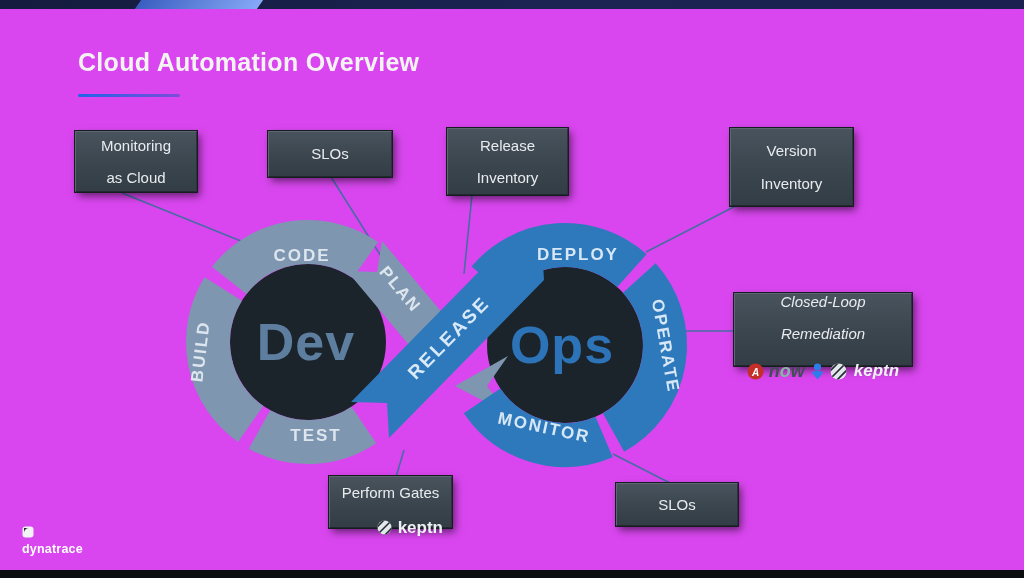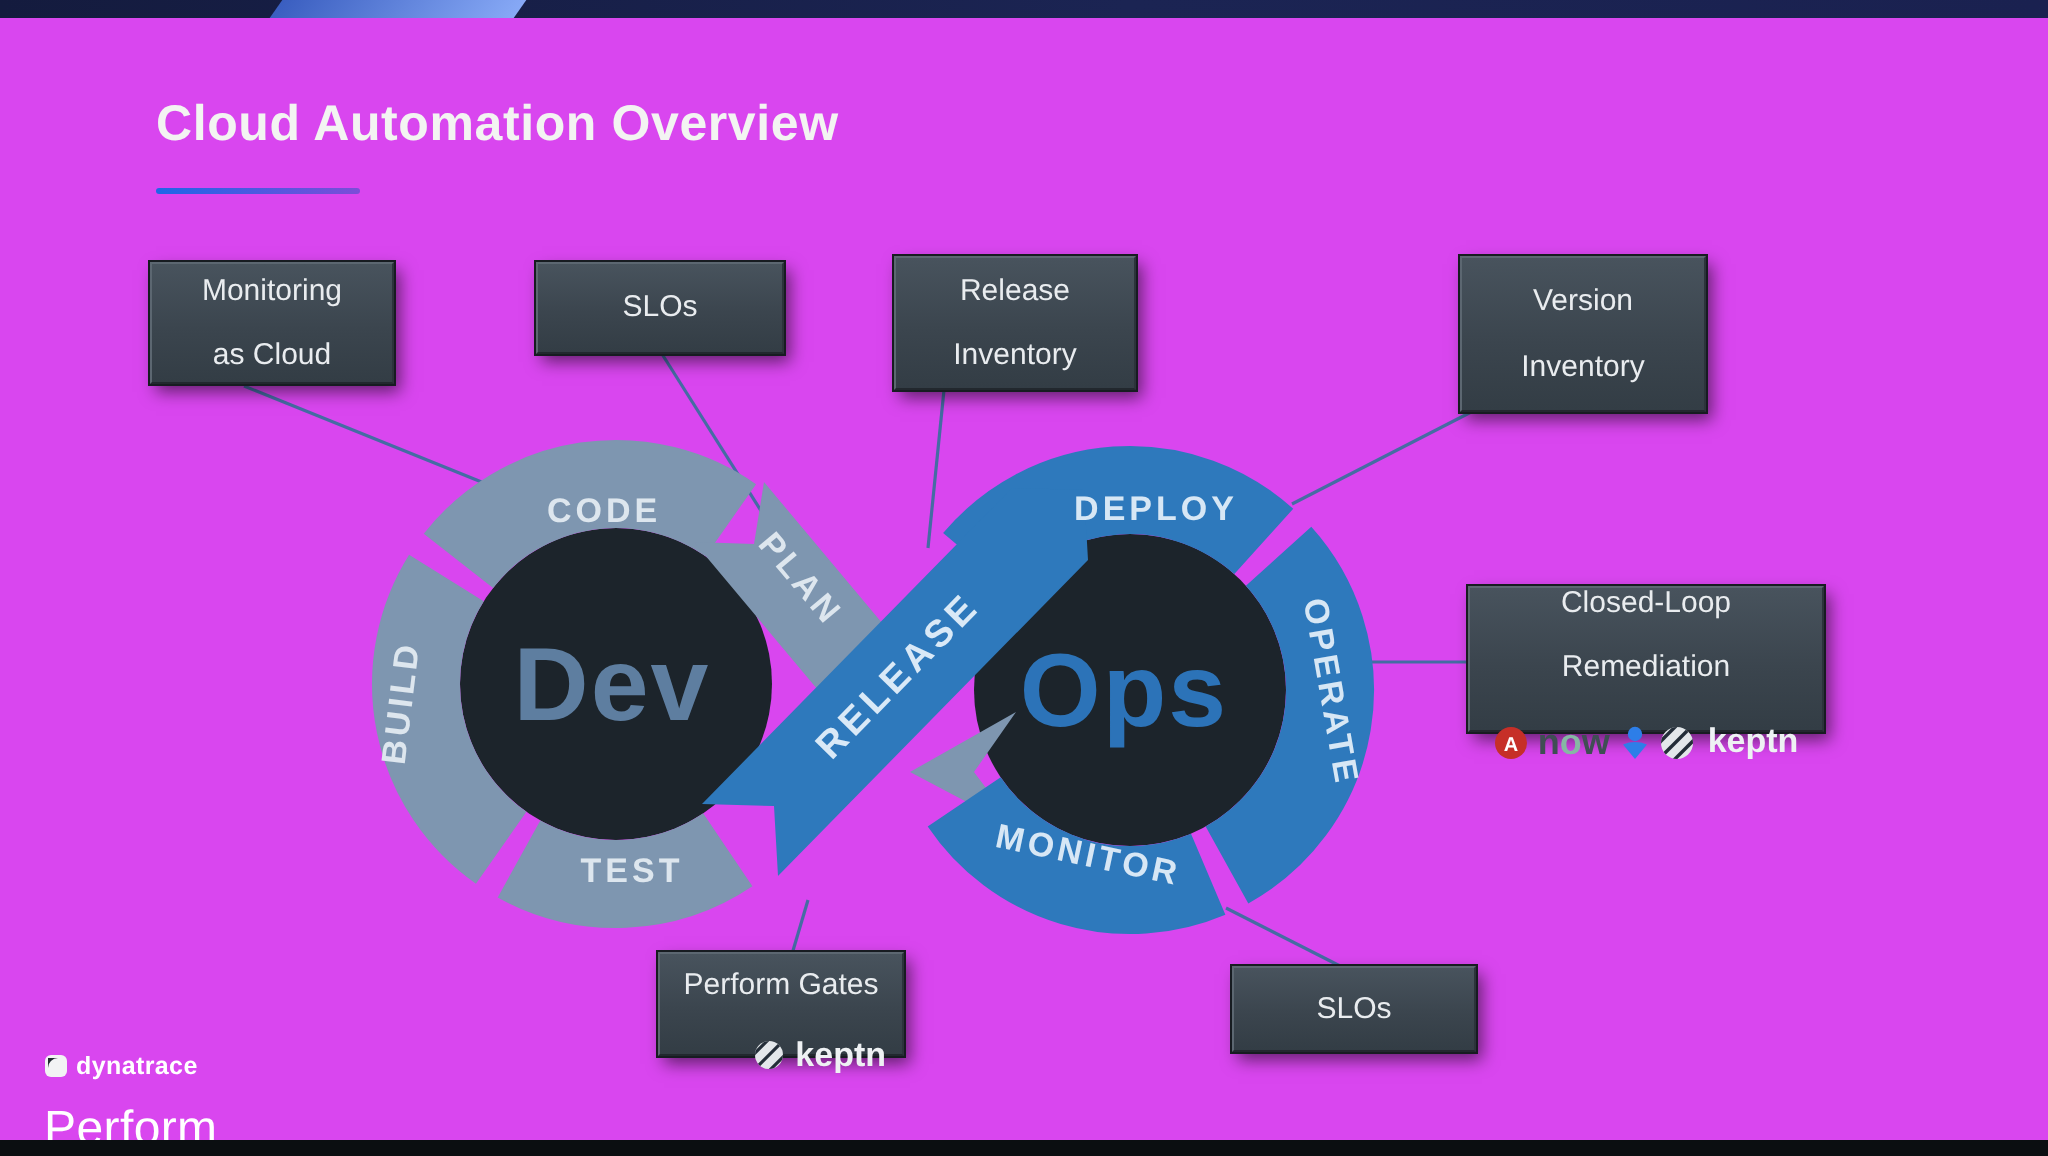--- a/index.html
+++ b/index.html
@@ -31,21 +31,21 @@
        color:#e9ecef;display:flex;flex-direction:column;justify-content:center;align-items:center;
        font-size:15px;line-height:1.3;text-align:center;gap:13px;}
   .box .logo-row{display:flex;align-items:center;gap:5px;margin-top:3px;}
   .keptn-label{font-size:17px;font-weight:700;color:#eef1f3;margin-left:2px;}
   .now-word{font-size:18px;font-weight:700;line-height:1;}
   .now-dim{color:#3f4e54;}
   .now-o{color:#86b7a4;}
   .qg-logos{align-self:flex-end;margin:1px 8px 2px 0;display:flex;align-items:center;gap:4px;}
   
   .footer{position:absolute;left:22px;top:526px;color:#fff;}
-  .brand-row{display:flex;align-items:center;gap:4px;}
+  .brand-row{display:flex;align-items:flex-start;gap:4px;flex-direction:column;}
   .brand-name{font-size:12.5px;font-weight:700;letter-spacing:.2px;}
   .event-name{font-size:24px;font-weight:400;margin-top:11px;letter-spacing:.2px;}
 </style>
 </head>
 <body>
 
 <div class="slide">
 
   <div class="top-strip">
     <div class="top-strip-accent"></div>
@@ -105,21 +105,21 @@
   <div class="box" style="left:447px;top:128px;width:121px;height:67px;">
     <span>Release</span>
     <span>Inventory</span>
   </div>
 
   <div class="box" style="left:730px;top:128px;width:123px;height:78px;">
     <span>Version</span>
     <span>Inventory</span>
   </div>
 
-  <div class="box" style="left:734px;top:293px;width:178px;height:73px;padding-top:15px;">
+  <div class="box" style="left:734px;top:293px;width:178px;height:73px;padding-top:15px;font-style:italic;">
     <span>Closed-Loop</span>
     <span>Remediation</span>
     <div class="logo-row">
       <svg width="17" height="17">
         <circle cx="8.5" cy="8.5" r="8" fill="#c62f28"></circle>
         <text x="8.5" y="12.5" text-anchor="middle" font-size="10" font-weight="700" fill="#ffffff" font-family="Liberation Sans, sans-serif">A</text>
       </svg>
       <span class="now-word"><span class="now-dim">n</span><span class="now-o">o</span><span class="now-dim">w</span></span>
       <svg width="15" height="17">
         <circle cx="7.5" cy="4" r="3.6" fill="#2d7ee8"></circle>

